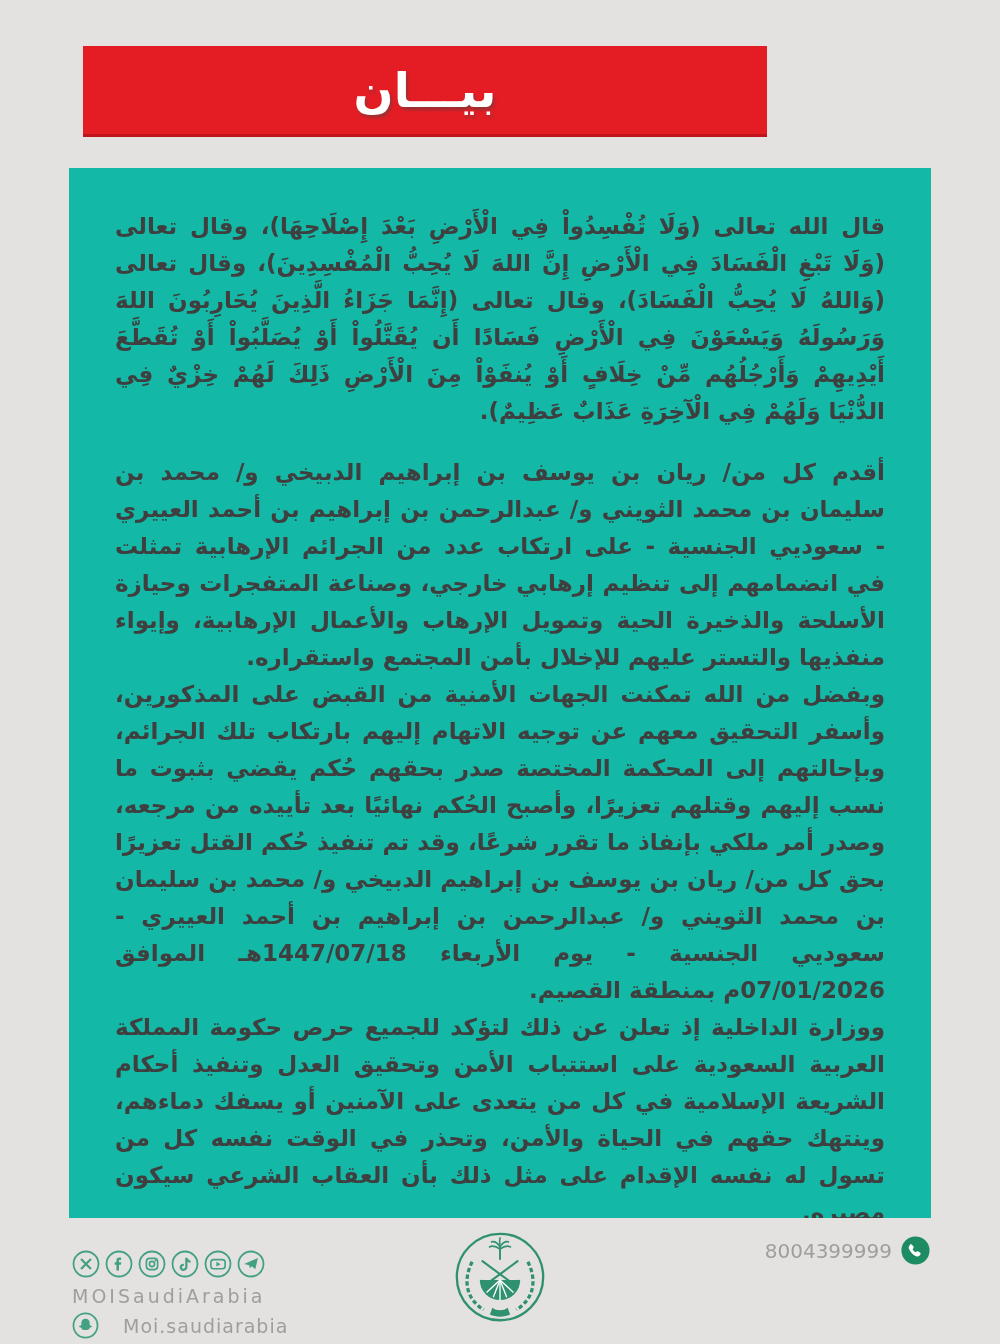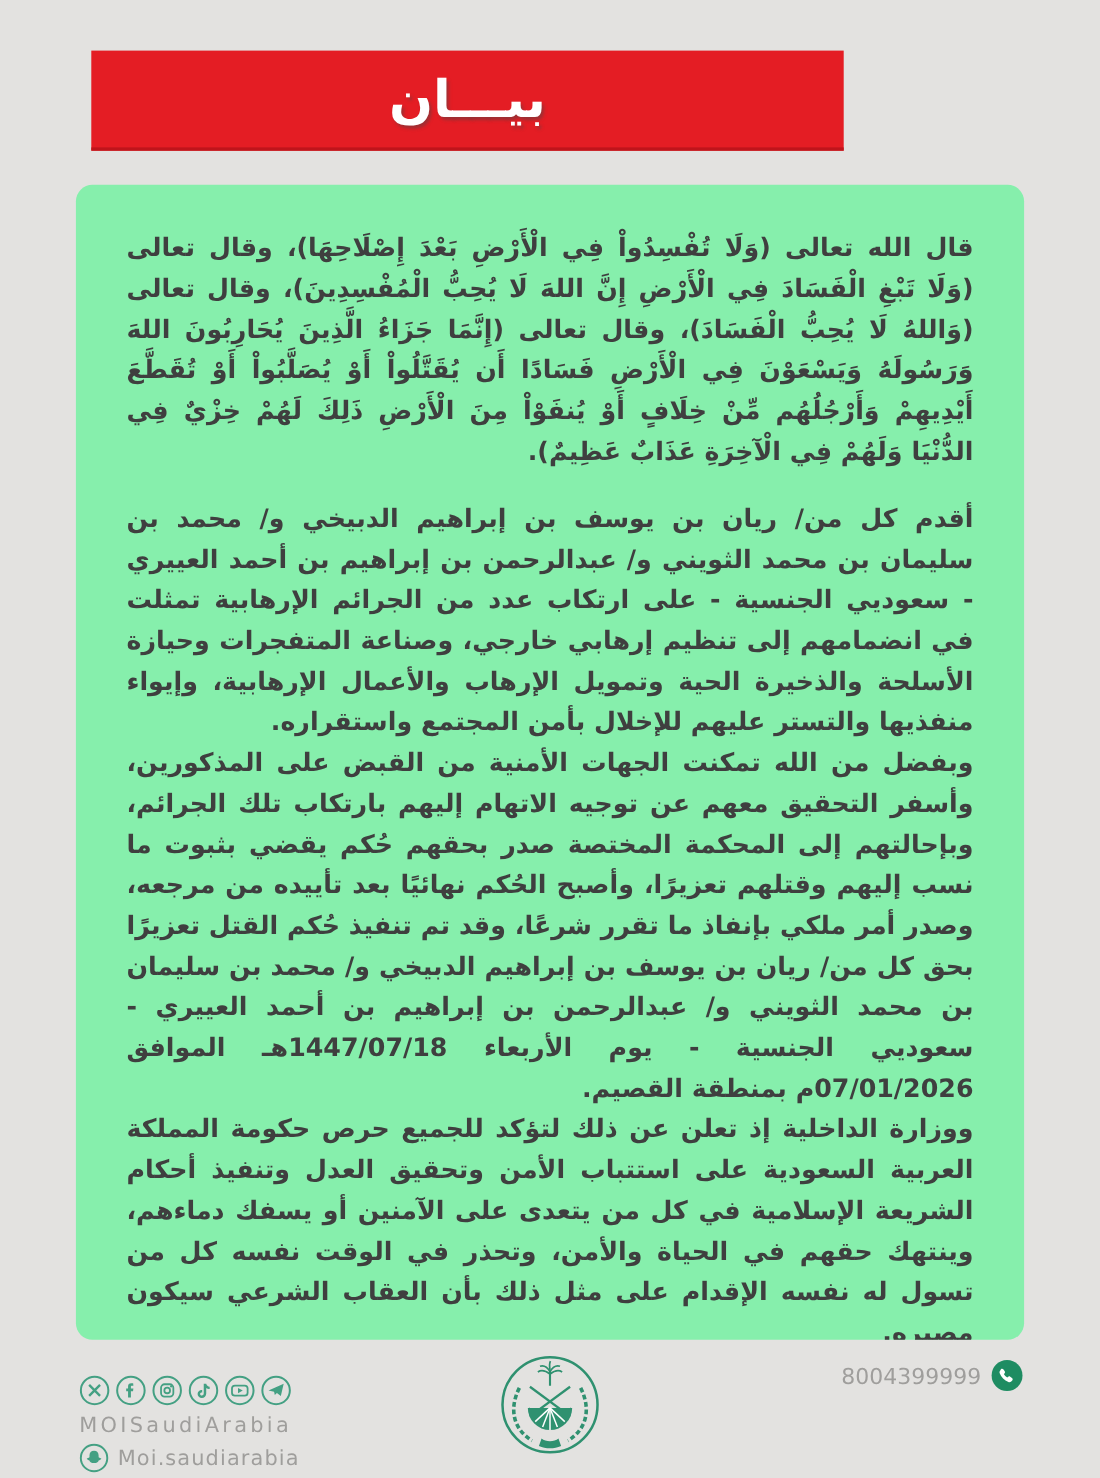--- a/index.html
+++ b/index.html
@@ -20,40 +20,39 @@
   }
   .band h1{
     margin:0;color:#ffffff;font-size:47px;font-weight:bold;
     text-shadow:2px 3px 3px rgba(70,70,70,.45);
     letter-spacing:1px;
   }
 
   
   .card{
     position:absolute;left:69px;top:168px;width:862px;height:1050px;
-    background:#86efac;box-sizing:border-box;
+    background:#14b8a6;box-sizing:border-box;
     padding:40px 46px 0 46px;overflow:hidden;
     direction:rtl;
-    border-radius:15px;
   }
   .card p{
     margin:0;
     font-size:23px;font-weight:bold;color:#3f3f3f;
     line-height:37px;text-align:justify;
   }
   p.quran{margin-bottom:24px;}
 
   
   .footer{position:absolute;left:0;top:1218px;width:1000px;height:126px;}
 
   .social{position:absolute;left:72px;top:32px;}
   .icons-row{display:flex;gap:5px;align-items:center;}
   .sicon{display:block;}
   .handle{color:#9f9e9c;font-size:19px;letter-spacing:3px;margin-top:7px;font-weight:500;}
-  .snap-row{display:flex;align-items:center;gap:8px;margin-top:5px;}
+  .snap-row{display:flex;align-items:center;gap:24px;margin-top:5px;}
   .snap-row .snap-label{color:#9f9e9c;font-size:19px;letter-spacing:1px;}
 
   .emblem{position:absolute;left:452px;top:8px;width:96px;height:104px;}
 
   .contact{
     position:absolute;right:70px;top:18px;
     display:flex;flex-direction:column;gap:7px;align-items:flex-end;
   }
   .contact-row{display:flex;align-items:center;gap:9px;}
   .contact-row .contact-label{color:#9f9e9c;font-size:20px;text-align:right;}

